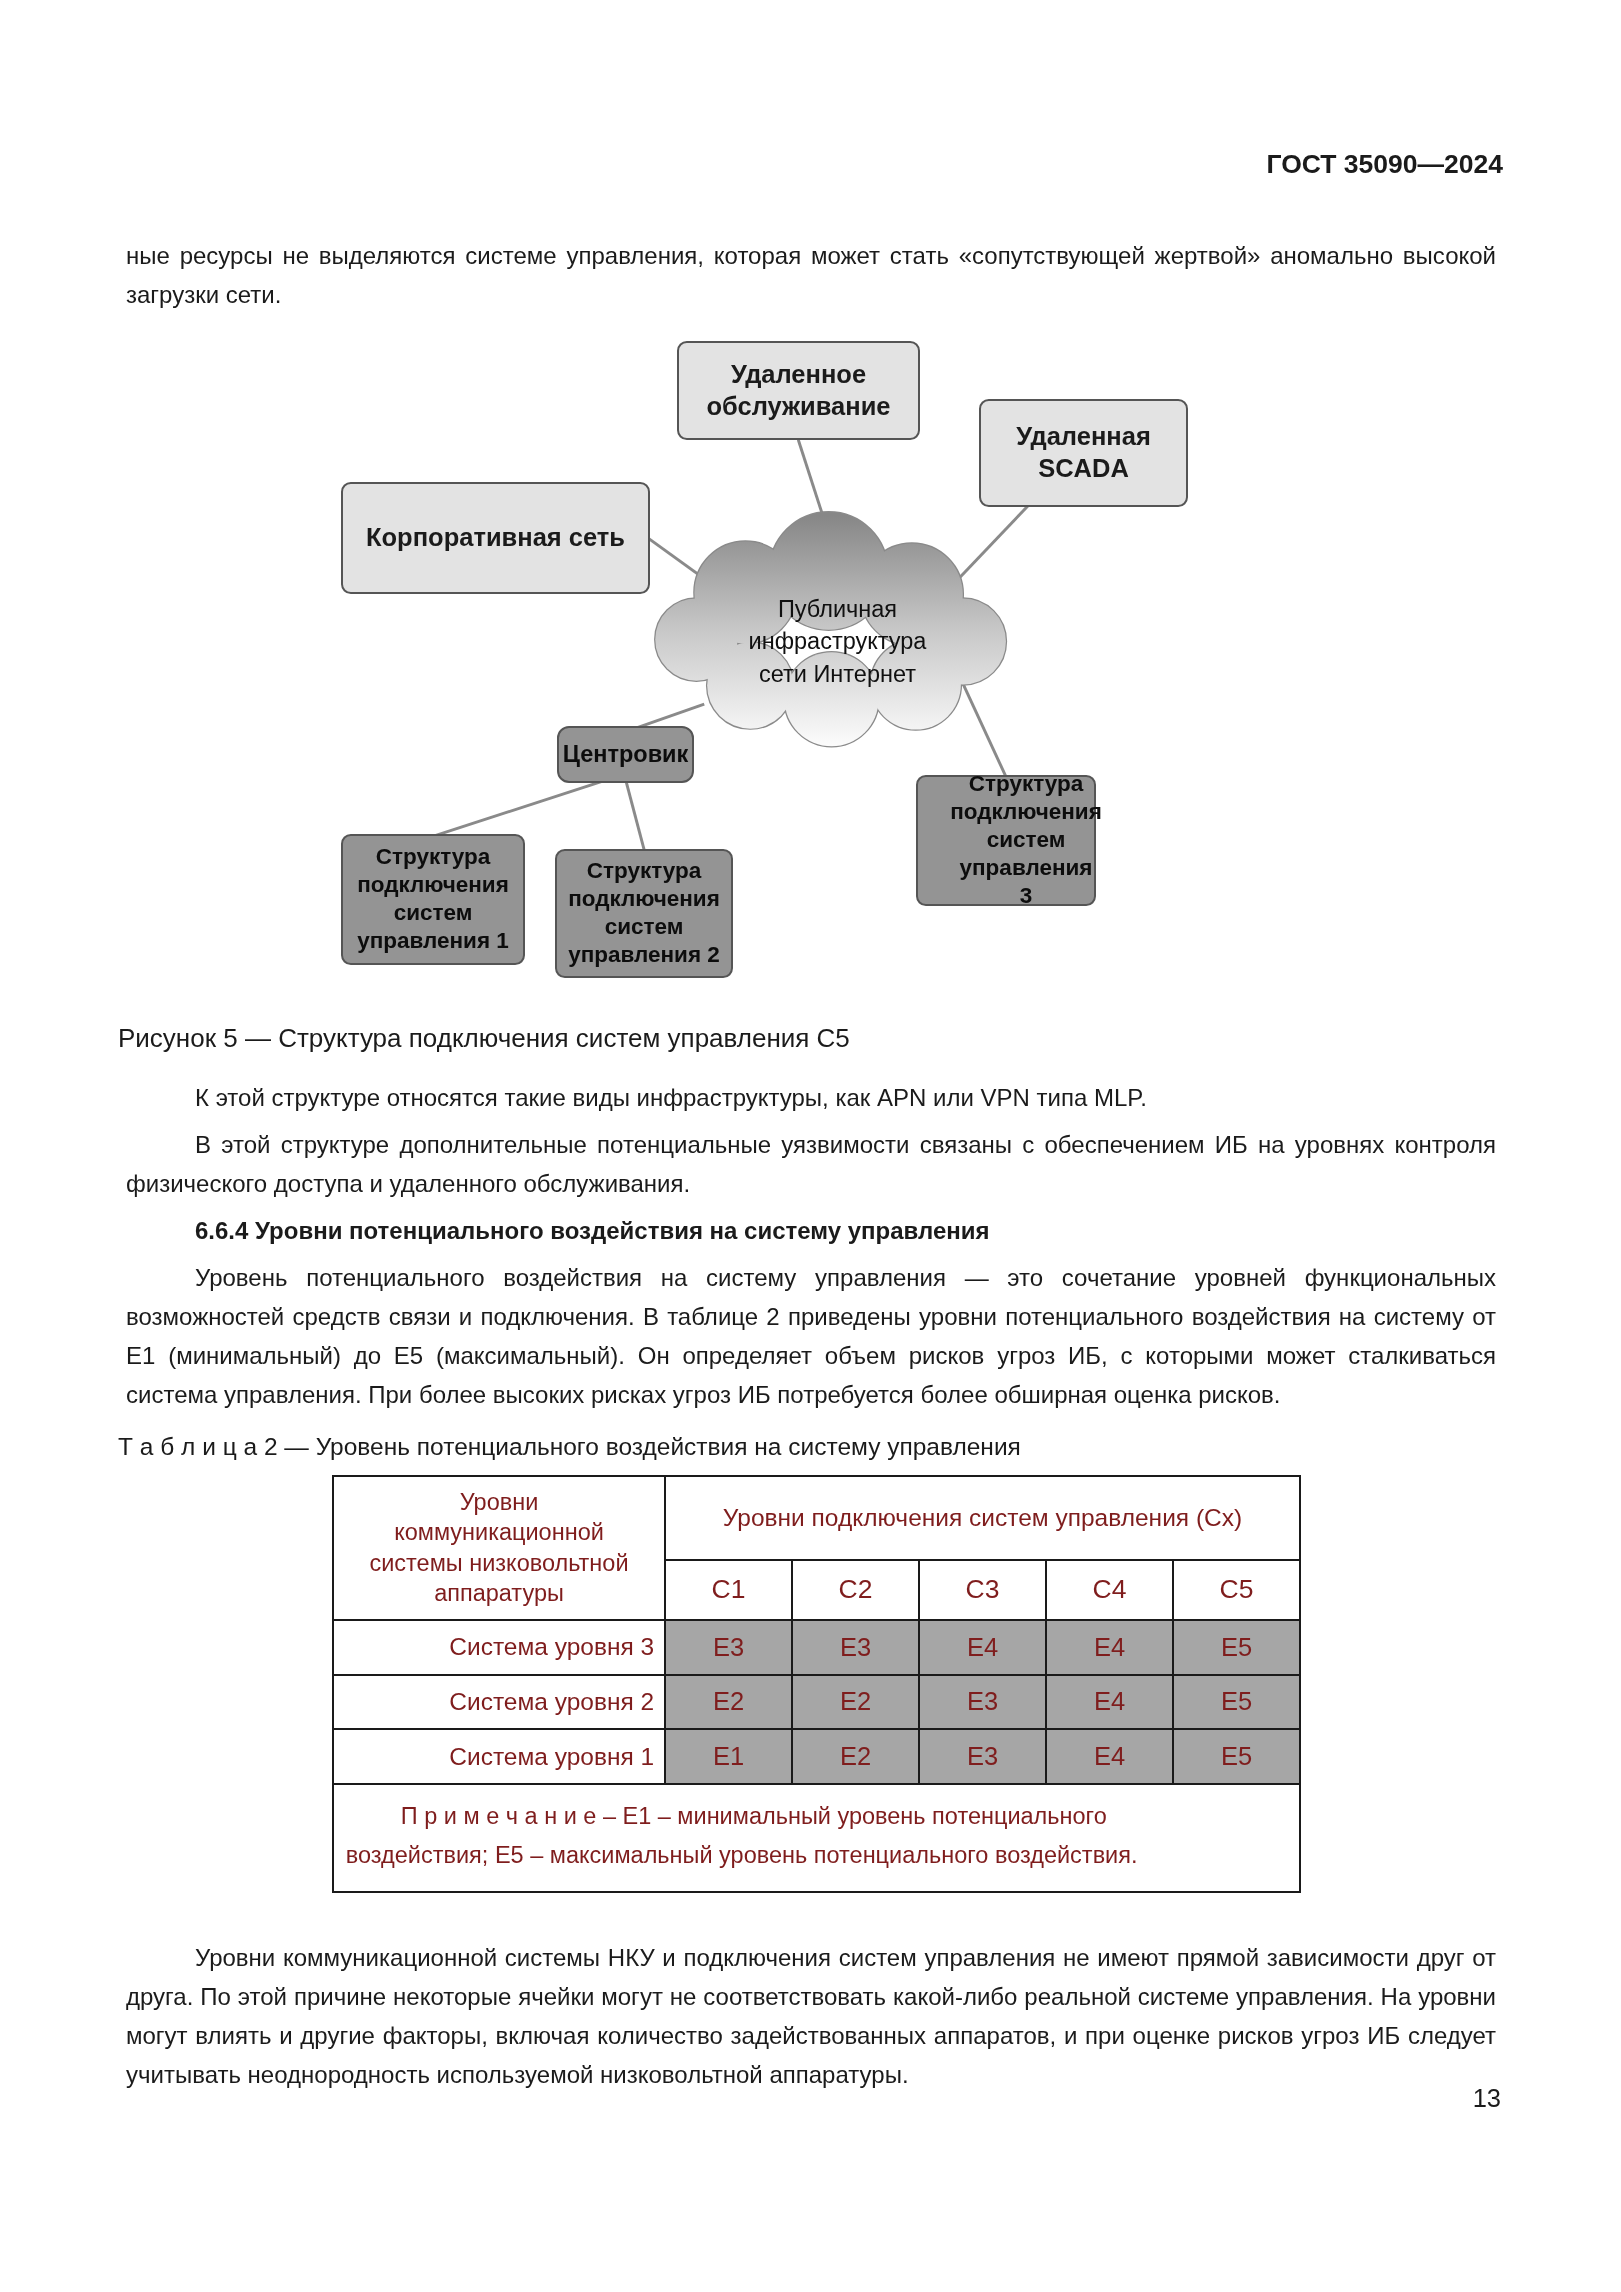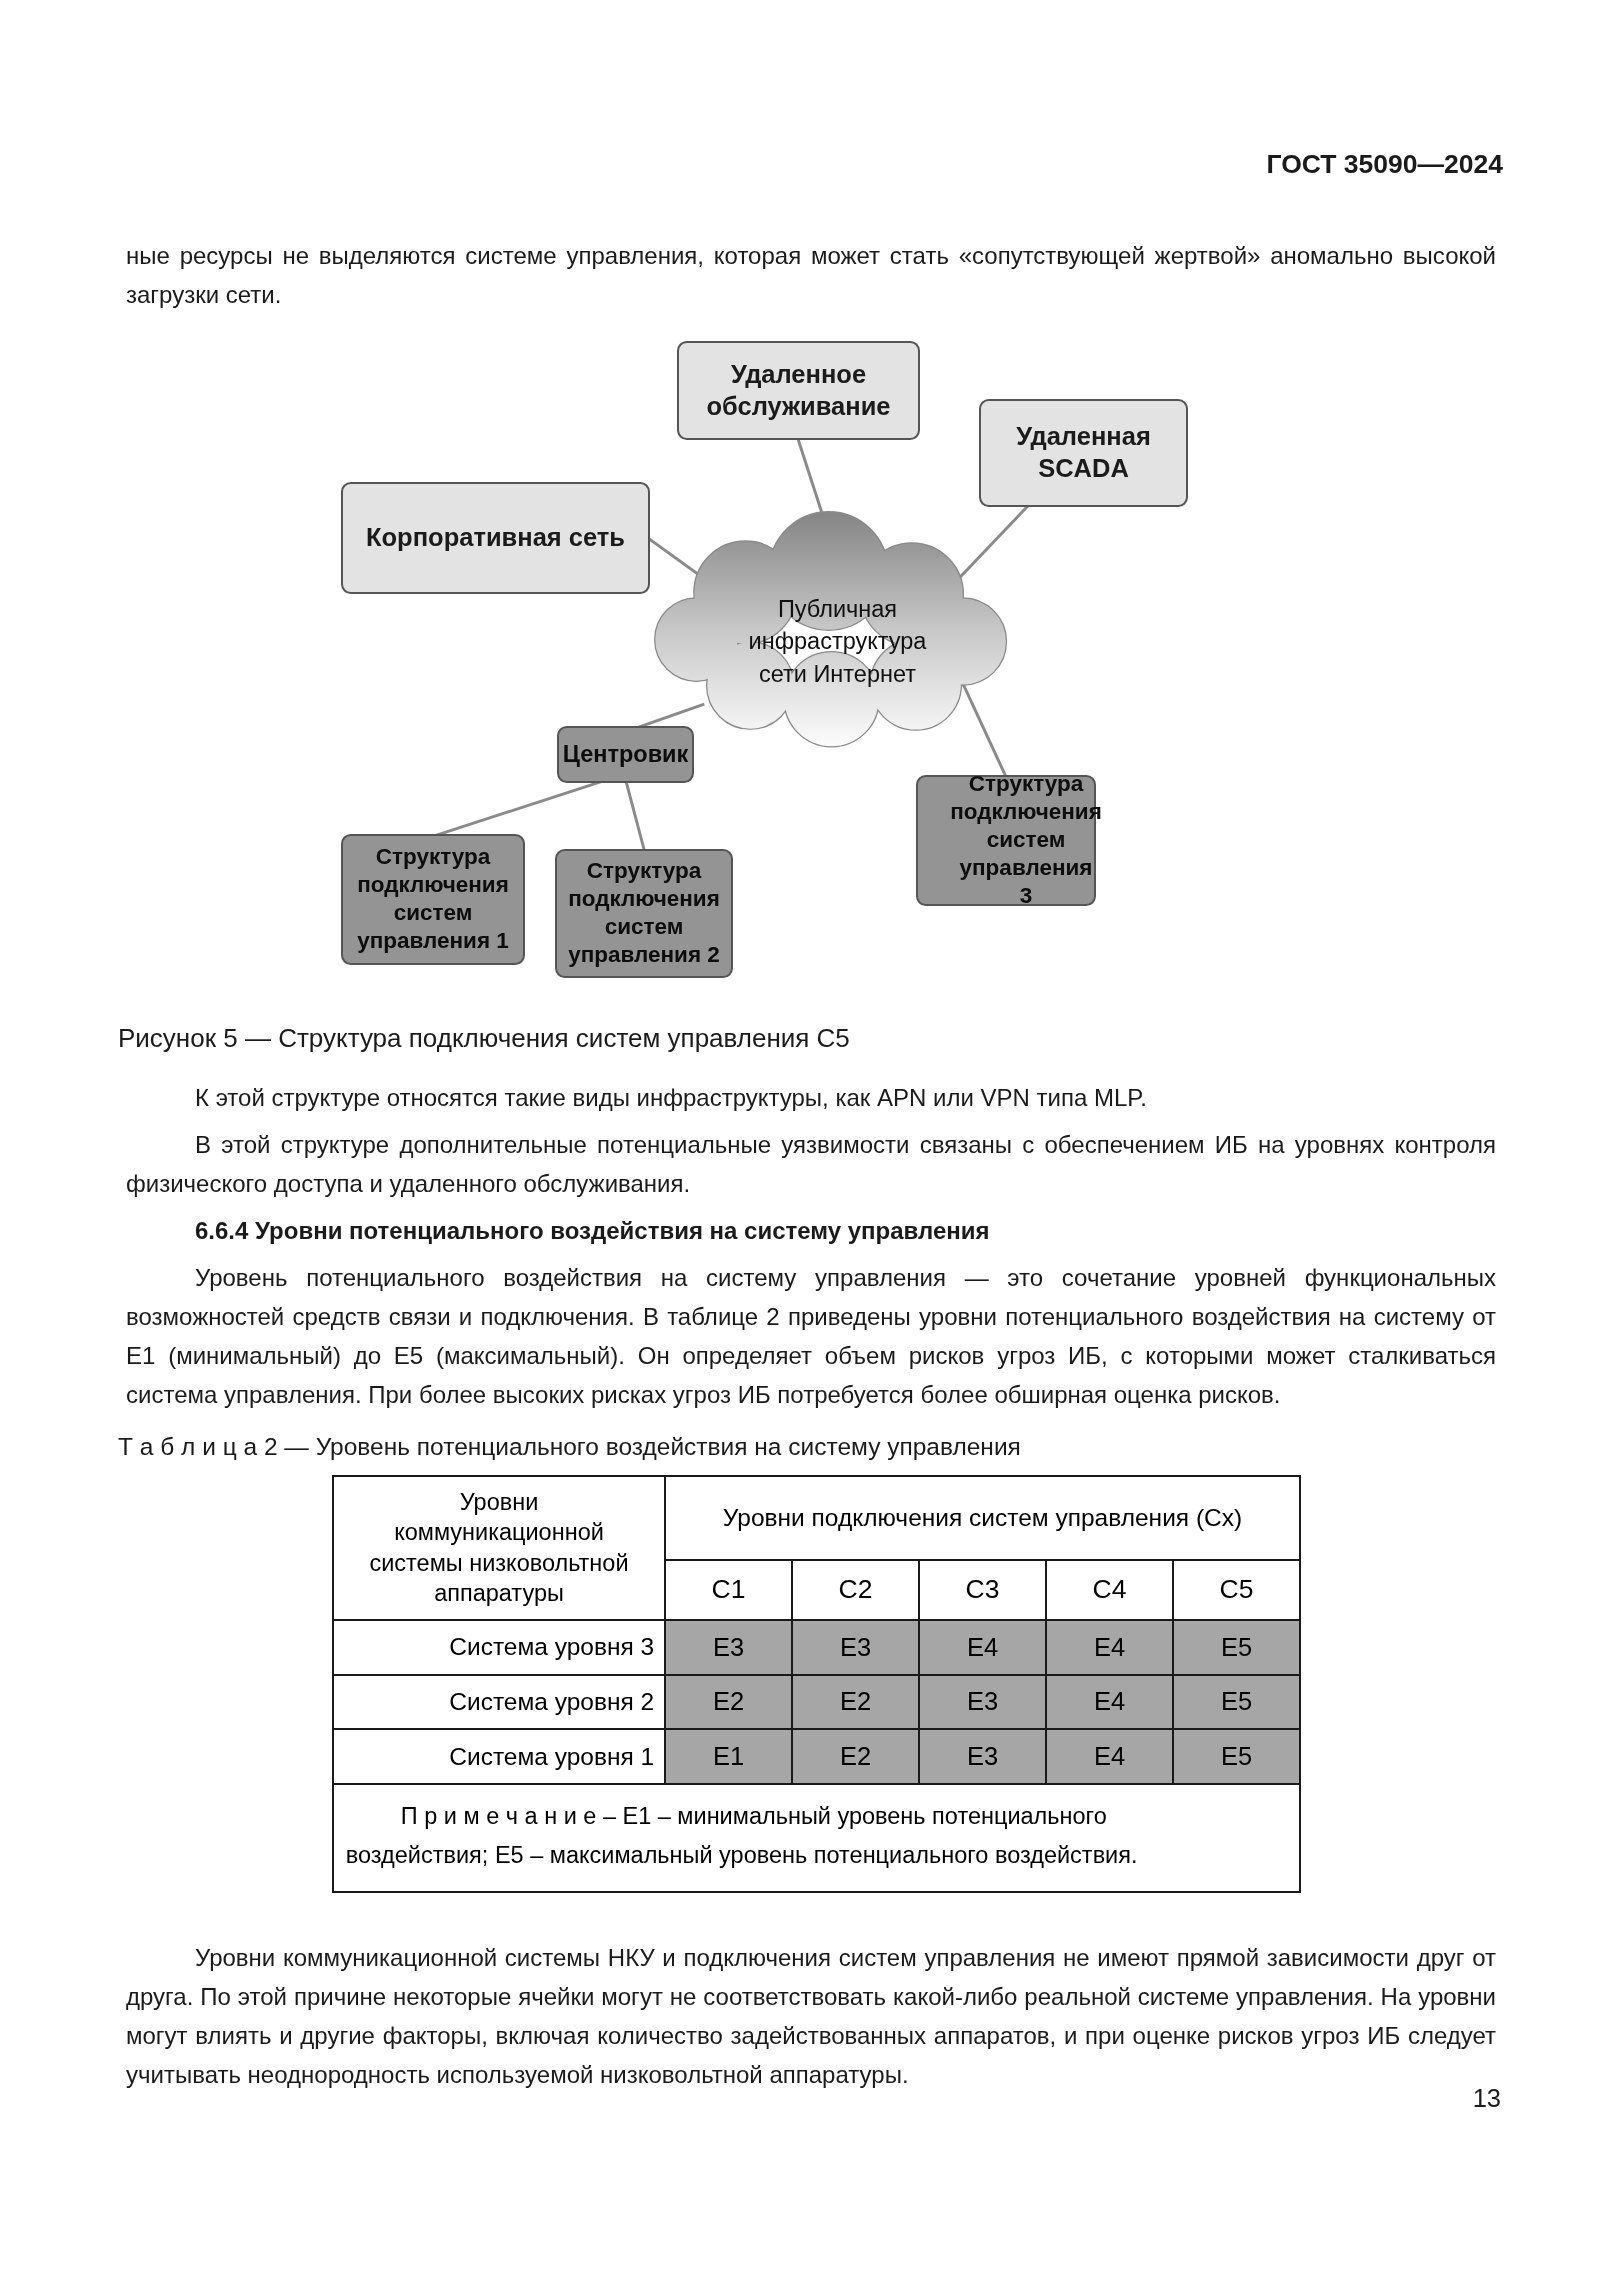--- a/index.html
+++ b/index.html
@@ -41,21 +41,21 @@
     text-align:center; font-size:23.5px; line-height:1.38; color:#101010;
   }
   .fig-caption {
     margin:25.5px 0 23.5px 0; font-size:26px;
   }
 
   
   .table-caption { margin:19.6px 0 13.7px 0; font-size:24.5px; }
   table.impact {
     border-collapse:collapse; margin-left:214px;
-    font-size:25.5px; color:#000000; border:2.9px solid #1a1a1a;
+    font-size:25.5px; color:#7f1d1d; border:2.9px solid #1a1a1a;
   }
   table.impact th, table.impact td { border:2px solid #1a1a1a; font-weight:normal; }
   th.left-head { width:279px; font-size:23.5px; line-height:1.3; padding:9.8px 25.5px; text-align:center; }
   th.group-head { font-size:24.5px; line-height:1.3; height:73px; padding:3.9px 19.6px; text-align:center; }
   th.c-head { width:123px; height:55px; font-size:26.5px; text-align:center;margin-top:6px; }
   td.row-label { text-align:right; padding:3.9px 9.8px; font-size:24.5px; height:45px; background:#ffffff; }
   td.value-cell { text-align:center; background:#a6a6a6; font-size:25.5px; }
   td.note-cell { padding:11.8px 13.7px 15.7px 11.8px; font-size:23.5px; line-height:39px; text-align:left; background:#ffffff; }
   .note-indent { margin-left:55px; }
 
@@ -117,21 +117,21 @@
       </svg>
 
       <div class="cloud-label">Публичная инфраструктура сети Интернет</div>
 
       <div class="dnode light" style="left:559px; top:11.8px; width:243px; height:99px;">Удаленное обслуживание</div>
 
       <div class="dnode light narrow-text" style="left:861px; top:69px; width:209px; height:108px;">Удаленная SCADA</div>
 
       <div class="dnode light" style="left:223px; top:152px; width:309px; height:112px;">Корпоративная сеть</div>
 
-      <div class="dnode dark" style="left:439px; top:396px; width:137px; height:57px; font-size:23.5px;">Центровик</div>
+      <div class="dnode dark" style="left:439px; top:396px; width:137px; height:57px; font-size:23.5px;border-radius:12px;">Центровик</div>
 
       <div class="dnode dark" style="left:223px; top:504px; width:184px; height:131px;">Структура подключения систем управления 1</div>
 
       <div class="dnode dark" style="left:437px; top:519px; width:178px; height:129px;">Структура подключения систем управления 2</div>
 
       <div class="dnode dark" style="left:798px; top:445px; width:180px; height:131px;padding-left:40px;">Структура подключения систем управления 3</div>
     </div>
 
     <div class="fig-caption">Рисунок 5 — Структура подключения систем управления С5</div>
 

